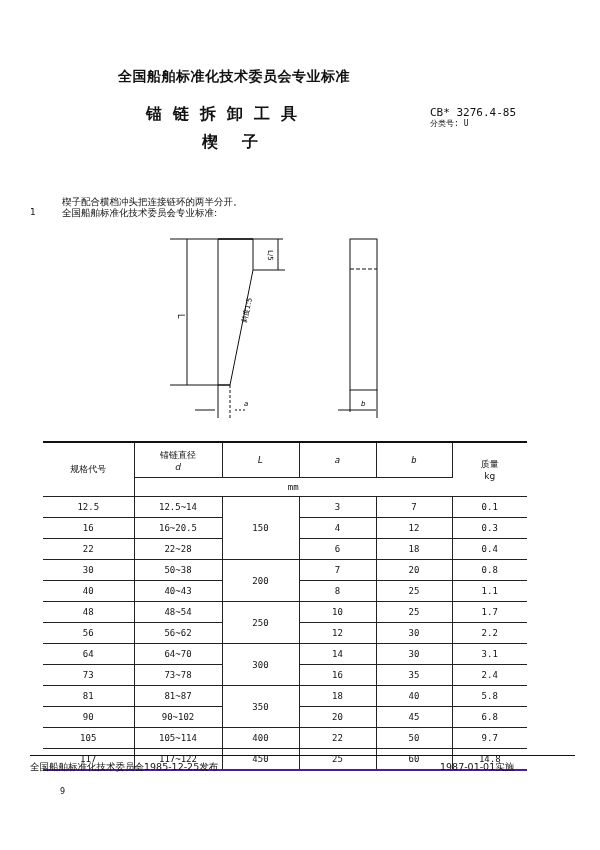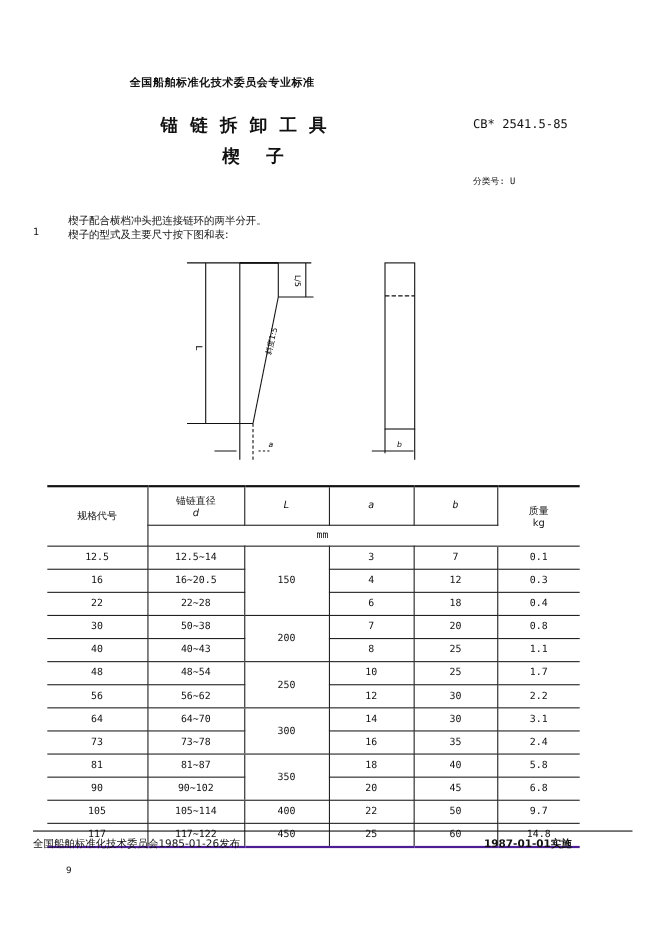--- a/index.html
+++ b/index.html
@@ -1,58 +1,58 @@
 <!DOCTYPE html>
 <html><head>
 <meta charset="utf-8">
 <style>
   html, body { margin:0; padding:0; background:#fff; }
   body { width:600px; height:850px; position:relative; overflow:hidden;
          font-family:"DejaVu Sans", sans-serif; color:#111; }
   .abs { position:absolute; }
-  .org { left:118px; top:68px; font-size:10px; font-weight:bold; letter-spacing:0.5px; }
+  .org { left:118px; top:68px; font-size:14px; font-weight:bold; letter-spacing:0.5px; }
   .title1 { left:146px; top:104px; font-size:16px; font-weight:bold; letter-spacing:11px; }
   .title2 { left:202px; top:132px; font-size:16px; font-weight:bold; letter-spacing:24px;font-family:Liberation Serif, serif; }
   .code { left:430px; top:107px; font-family:"DejaVu Sans Mono", monospace; font-size:10px; line-height:11px; }
   .code .c1 { font-size:11px; }
-  .code .c2 { font-size:8px;margin-top:41px; }
+  .code .c2 { font-size:8px; }
   .intro { left:62px; top:194px; font-size:9.5px; line-height:17px;font-family:Liberation Serif, serif; }
   .num1 { left:30px; top:207px; font-size:9px; }
   .drawing { left:160px; top:228px; }
   table.spec { position:absolute; left:43px; top:441px; width:484px; border-collapse:collapse;
                font-family:"DejaVu Sans Mono", monospace; font-size:9px; }
   table.spec td, table.spec th { border-bottom:1px solid #222; border-right:1px solid #222;
                text-align:center; font-weight:normal; padding:0; height:20px; }
   table.spec tr td:last-child, table.spec tr th:last-child { border-right:none; }
   table.spec thead tr:first-child th { border-top:2px solid #111; }
   table.spec th.hdr { height:34px; }
   table.spec th.unit { height:18px; }
   table.spec tbody tr:last-child td { border-bottom:2px solid #4c1d95; }
   .hdr-cn { font-family:"DejaVu Sans", sans-serif; font-size:9px; }
   .footer-line { left:30px; top:755px; width:545px; border-top:1.5px solid #111; }
   .foot-left { left:30px; top:761px; font-size:9.5px; }
-  .foot-right { left:440px; top:761px; font-size:9.5px;font-weight:bold; }
+  .foot-right { left:440px; top:761px; font-size:9.5px; }
   .pagenum { left:60px; top:787px; font-size:8px; }
 </style>
 </head>
 <body>
 
 <div class="abs org">全国船舶标准化技术委员会专业标准</div>
 <div class="abs title1">锚链拆卸工具</div>
 <div class="abs title2">楔子</div>
 <div class="abs code">
-  <div class="c1">CB* 2541.5-85</div>
+  <div class="c1">CB* 3276.4-85</div>
   <div class="c2">分类号: U</div>
 </div>
 
 <div class="abs intro">
   <div>楔子配合横档冲头把连接链环的两半分开。</div>
 </div>
 <div class="abs num1">1</div>
-<div class="abs" style="left:62px;top:207px;font-size:9.5px;">楔子的型式及主要尺寸按下图和表:</div>
+<div class="abs" style="left:62px;top:207px;font-size:9.5px;">全国船舶标准化技术委员会专业标准:</div>
 
 <svg class="abs drawing" width="240" height="200" viewBox="0 0 240 200">
   <g stroke="#111" stroke-width="1" fill="none">
 
     <line x1="27" y1="11" x2="27" y2="157"></line>
     <line x1="10" y1="11" x2="123" y2="11"></line>
     <line x1="10" y1="157" x2="70" y2="157"></line>
 
     <line x1="58" y1="11" x2="58" y2="190"></line>
     <line x1="58" y1="11" x2="93" y2="11" stroke-width="1.6"></line>
@@ -204,15 +204,15 @@
       <td>117~122</td>
       <td>450</td>
       <td>25</td>
       <td>60</td>
       <td>14.8</td>
     </tr>
   </tbody>
 </table>
 
 <div class="abs footer-line"></div>
-<div class="abs foot-left">全国船舶标准化技术委员会1985-01-26发布</div>
+<div class="abs foot-left">全国船舶标准化技术委员会1985-12-25发布</div>
 <div class="abs foot-right">1987-01-01实施</div>
 <div class="abs pagenum">9</div>
 
 </body></html>

